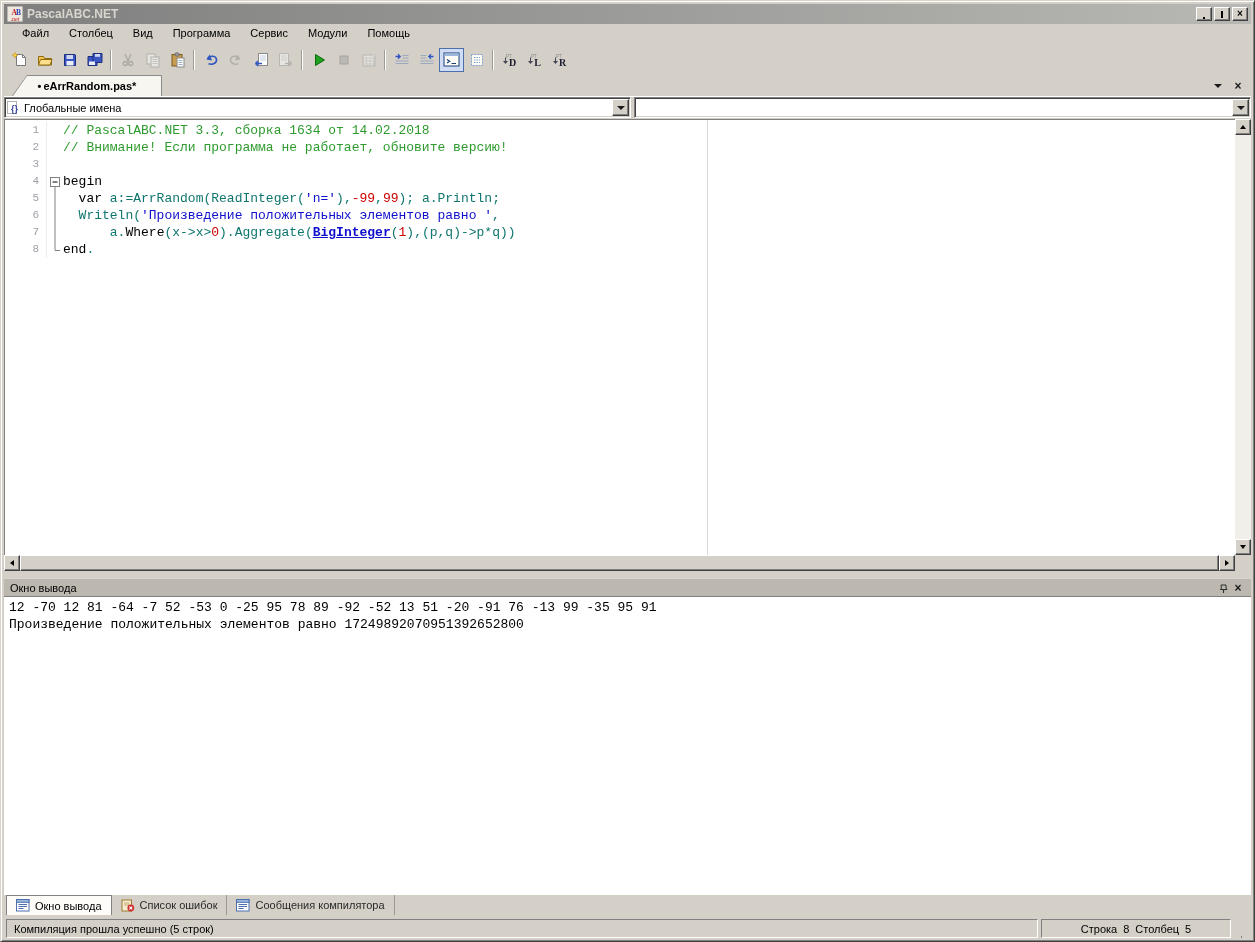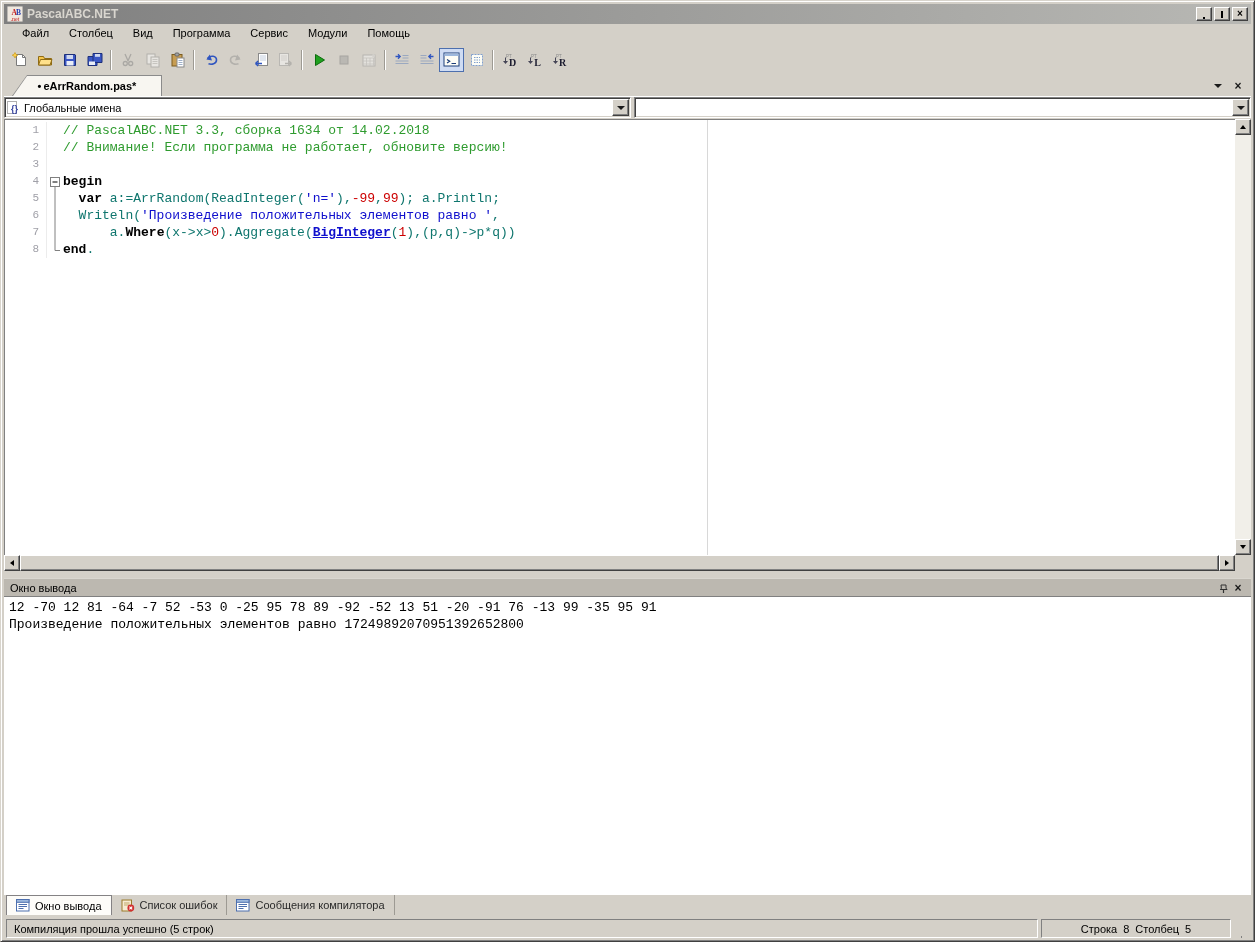--- a/index.html
+++ b/index.html
@@ -53,21 +53,21 @@
   .editor{position:absolute;left:3px;right:3px;top:118px;height:452px;background:#d4d0c8;}
   .code-area{position:absolute;top:0;left:0;right:16px;bottom:16px;background:#fff;overflow:hidden;
     border-top:1px solid #808080;border-left:1px solid #808080;}
   .margin-line{position:absolute;top:0;bottom:0;left:702px;width:1px;background:#d8d8d8;}
   .code-lines{position:absolute;top:2px;left:0;right:0;font-family:"Liberation Mono","DejaVu Sans Mono",monospace;font-size:13px;line-height:17px;}
   .line{display:flex;height:17px;align-items:stretch;}
   .ln{width:42px;text-align:right;padding-right:7px;color:var(--line-number,#a0a0a8);font-size:11px;line-height:17px;border-right:1px solid #ececec;}
   .fold{width:16px;flex:0 0 16px;}
   .code-text{white-space:pre;}
   .tk-comment{color:var(--comment,#2e9b2e);}
-  .tk-keyword{color:var(--keyword,#000);font-weight:bold;}
+  .tk-keyword{color:var(--keyword,#000);font-weight:normal;}
   .tk-string{color:var(--string,#0f0fcd);}
   .tk-number{color:var(--number,#cc0000);}
   .tk-type{color:var(--type,#0f0fcd);text-decoration:underline;font-weight:bold;}
   .tk-plain{color:#0f766e;}
   
   .vscroll{position:absolute;top:0;right:0;bottom:16px;width:16px;background:#f1efe9;}
   .hscroll{position:absolute;left:0;right:16px;bottom:0;height:16px;background:#f1efe9;}
   .scrollcorner{position:absolute;right:0;bottom:0;width:16px;height:16px;background:#d4d0c8;}
   .sbtn{position:absolute;width:16px;height:16px;background:#d4d0c8;border:1px solid;border-color:#fff #404040 #404040 #fff;
     box-shadow:inset -1px -1px 0 #808080;display:flex;align-items:center;justify-content:center;padding:0;}

